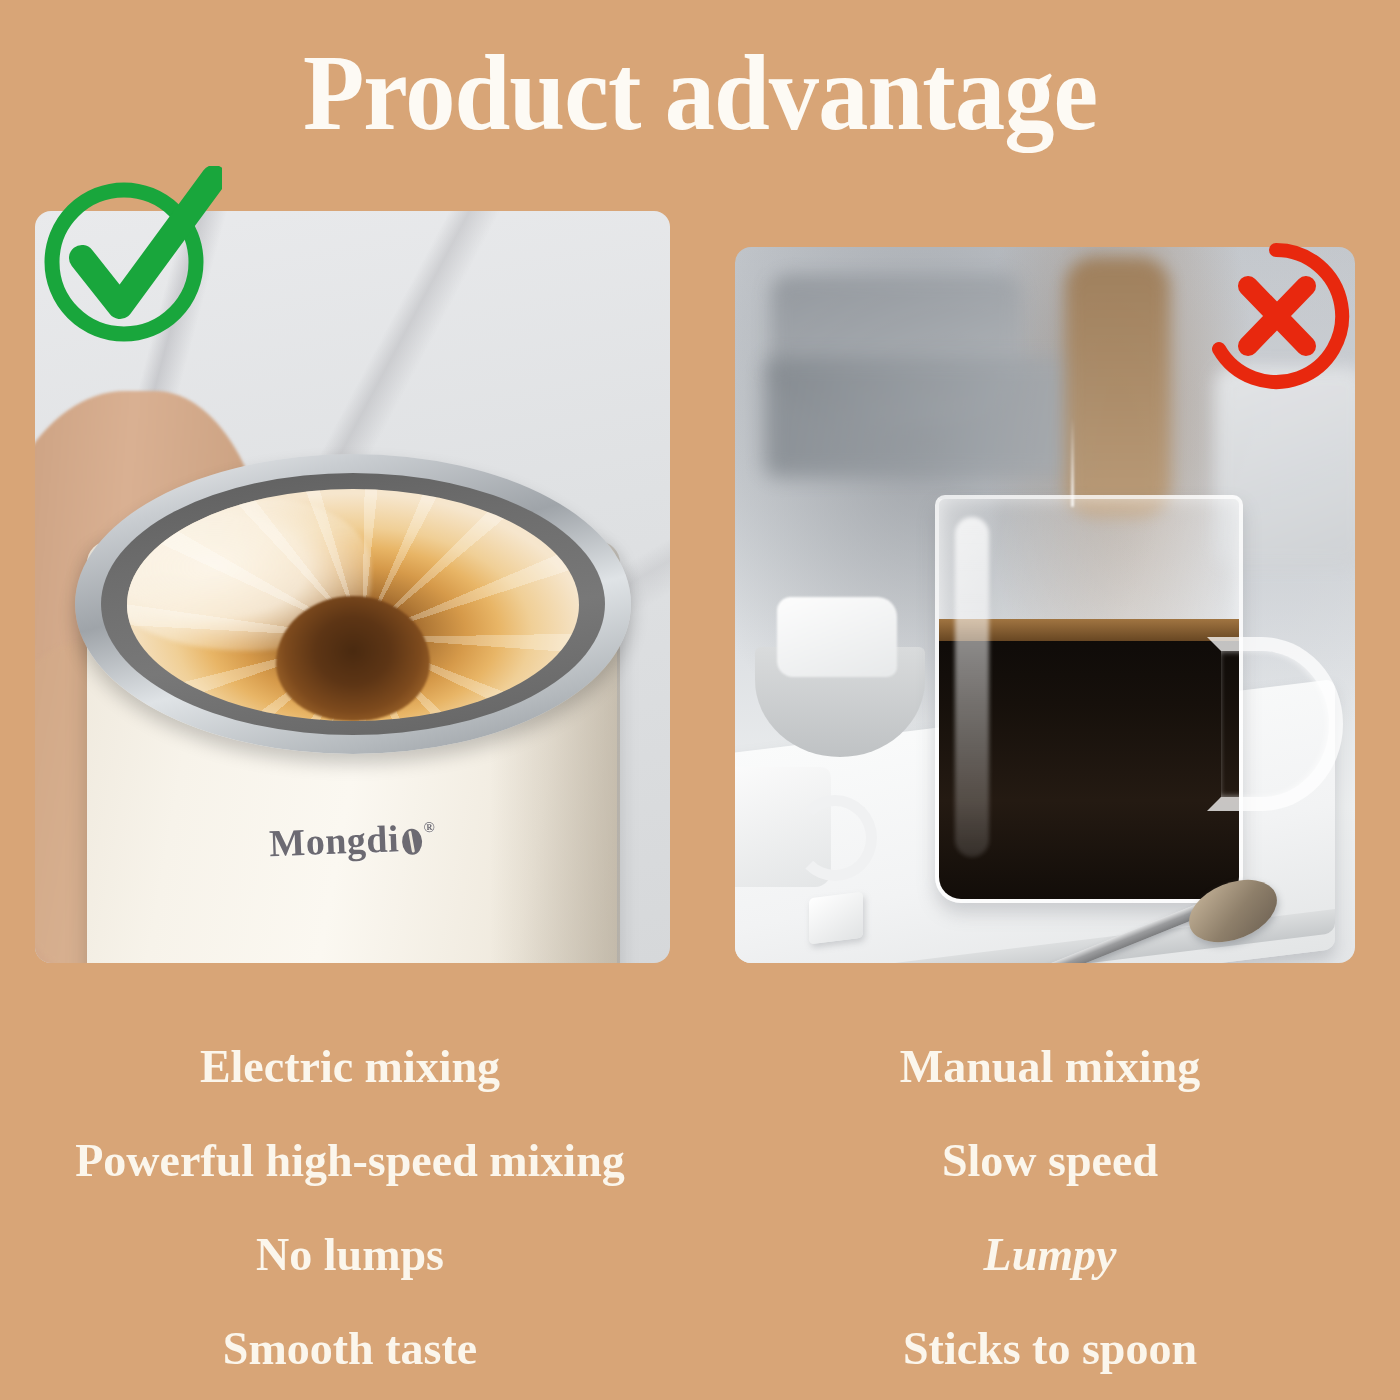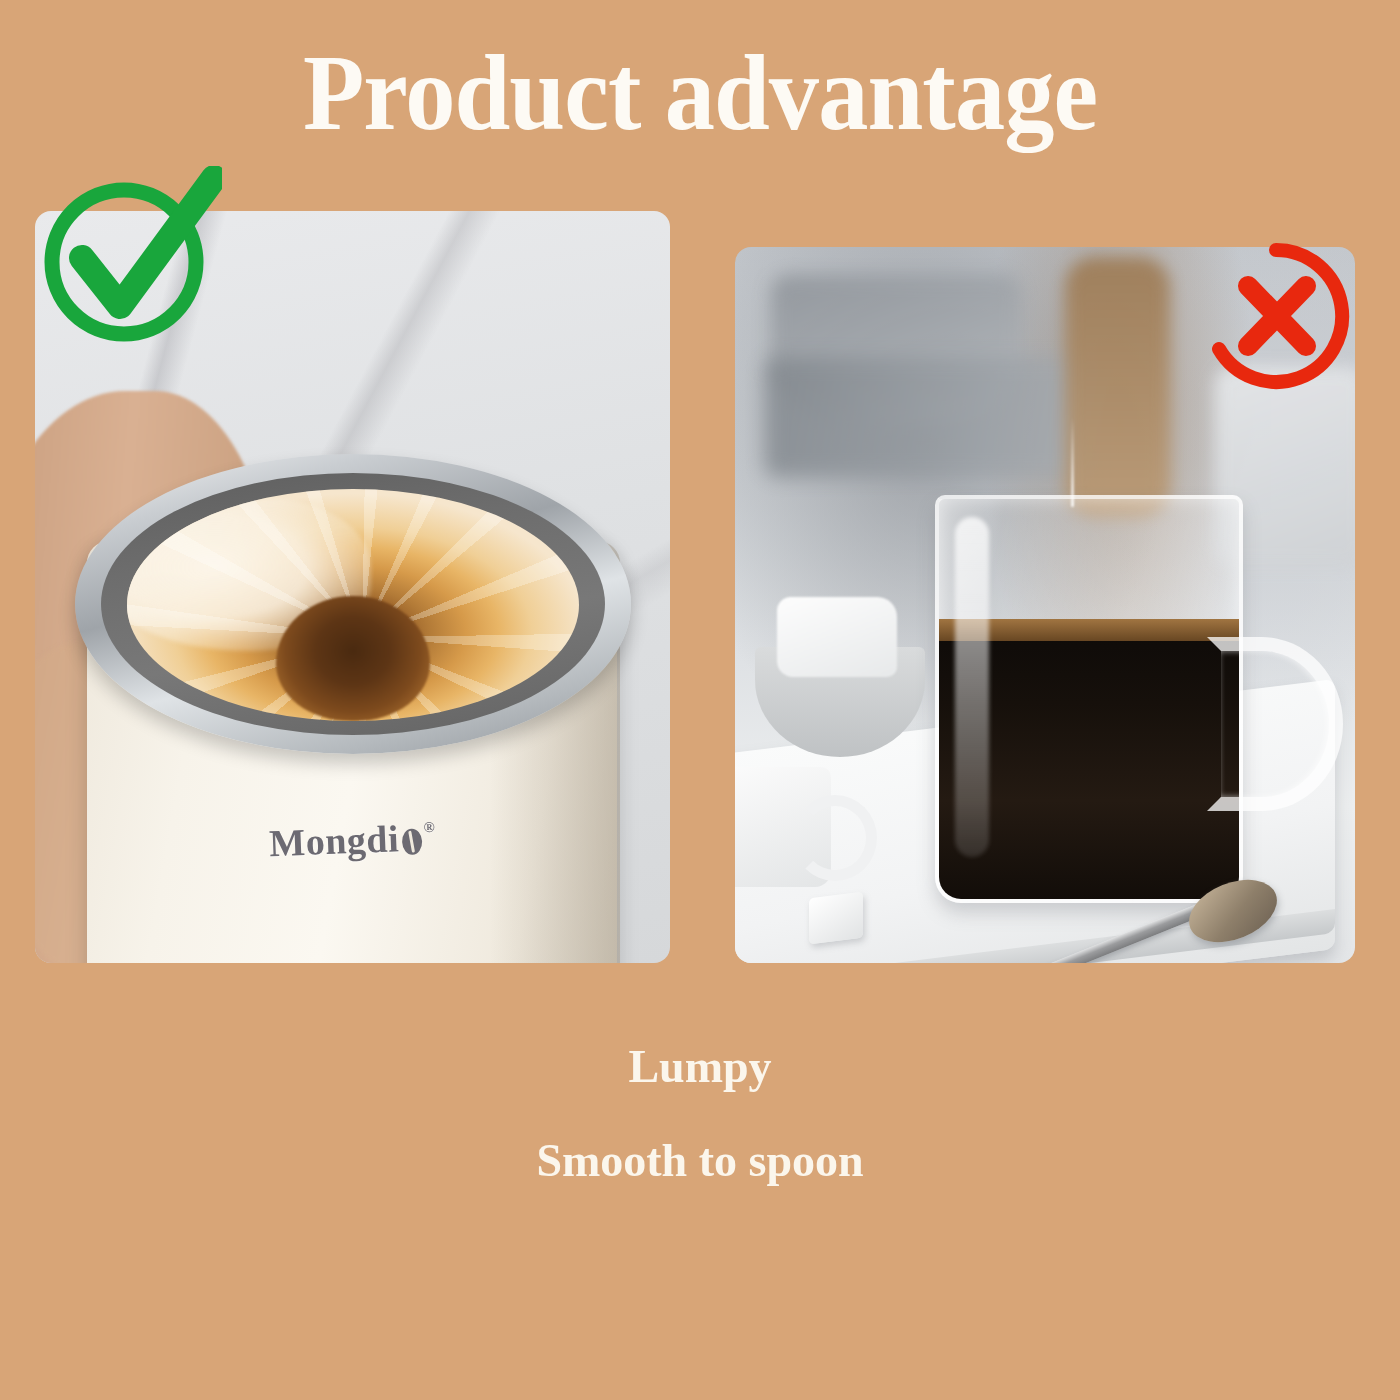--- a/index.html
+++ b/index.html
@@ -348,19 +348,27 @@
 
   <div class="badge" id="cross-badge">
     <svg viewBox="0 0 160 160" width="160" height="160">
       <path d="M80 14 a66 66 0 1 1 -57 99" fill="none" stroke="#e8280e" stroke-width="14" stroke-linecap="round"></path>
       <path d="M52 50 L110 110 M110 50 L52 110" fill="none" stroke="#e8280e" stroke-width="20" stroke-linecap="round"></path>
     </svg>
   </div>
 
 
   <div class="features">
+    <div class="col col-left">
+      <div class="feat">Electric mixing</div>
+      <div class="feat">Powerful high-speed mixing</div>
+      <div class="feat">No lumps</div>
+      <div class="feat">Smooth taste</div>
+    </div>
     <div class="col col-right">
+      <div class="feat">Manual mixing</div>
+      <div class="feat">Slow speed</div>
       <div class="feat">Lumpy</div>
-      <div class="feat">Smooth to spoon</div>
+      <div class="feat">Sticks to spoon</div>
     </div>
   </div>
 
 </div>
 
 </body></html>

